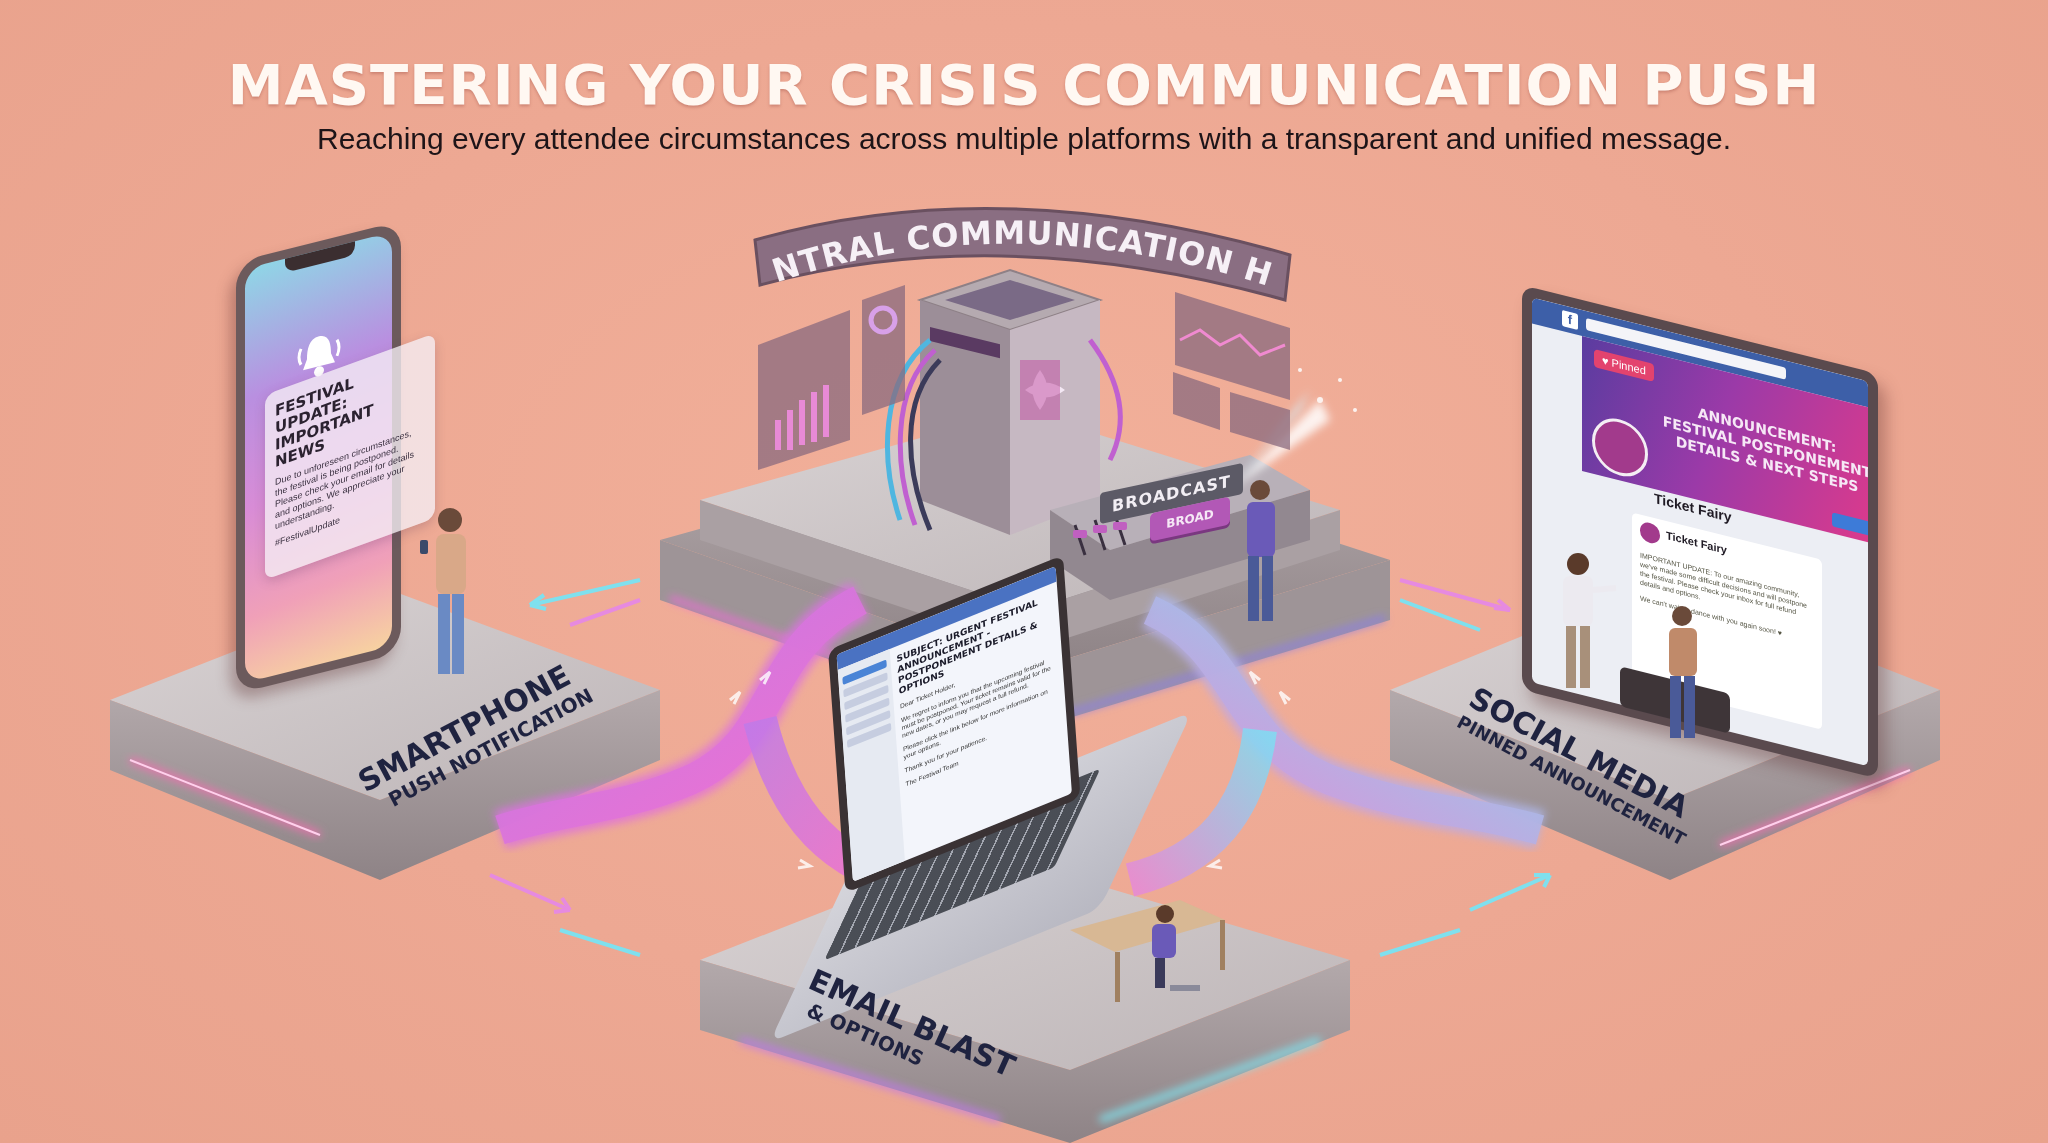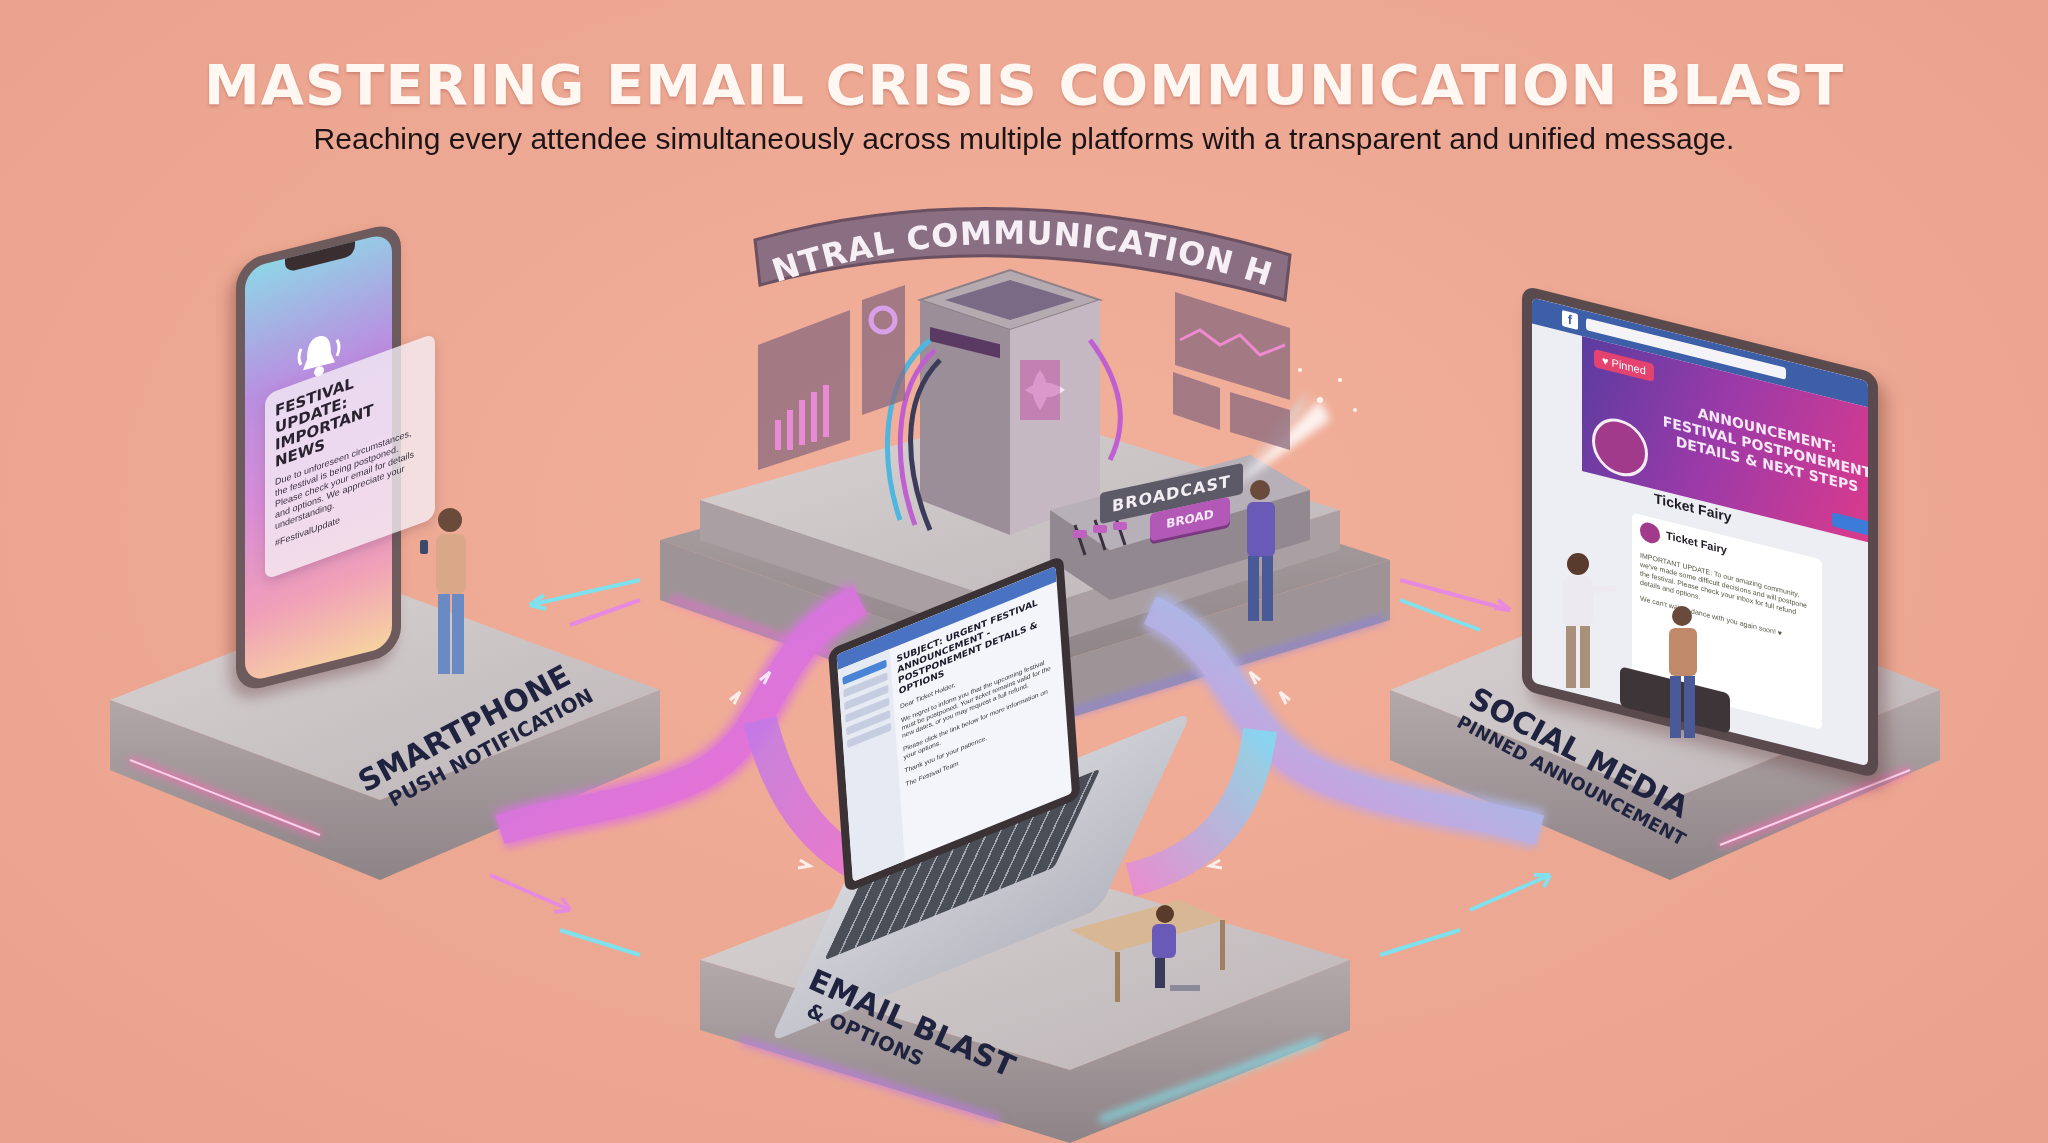--- a/index.html
+++ b/index.html
@@ -109,22 +109,22 @@
       color: #f6e8f6; font-family: "DejaVu Sans", sans-serif; font-weight: bold; font-size: 12px;
       transform: skewY(-12deg); border-radius: 5px; text-align: center; line-height: 28px;
       box-shadow: 0 3px 0 #7a3880;
     }
 
     .person { position: absolute; }
   </style>
 </head>
 <body>
 
-<div class="title">MASTERING EMAIL CRISIS COMMUNICATION BLAST</div>
-<div class="subtitle">Reaching every attendee simultaneously across multiple platforms with a transparent and unified message.</div>
+<div class="title">MASTERING YOUR CRISIS COMMUNICATION PUSH</div>
+<div class="subtitle">Reaching every attendee circumstances across multiple platforms with a transparent and unified message.</div>
 
 <svg width="2048" height="1143" style="position:absolute;left:0;top:0;">
   <defs>
     <linearGradient id="platTop" x1="0" y1="0" x2="1" y2="1">
       <stop offset="0" stop-color="#d9d3d4"></stop>
       <stop offset="1" stop-color="#bdb5b7"></stop>
     </linearGradient>
     <linearGradient id="platSide" x1="0" y1="0" x2="0" y2="1">
       <stop offset="0" stop-color="#b3a9ab"></stop>
       <stop offset="1" stop-color="#8e8386"></stop>

